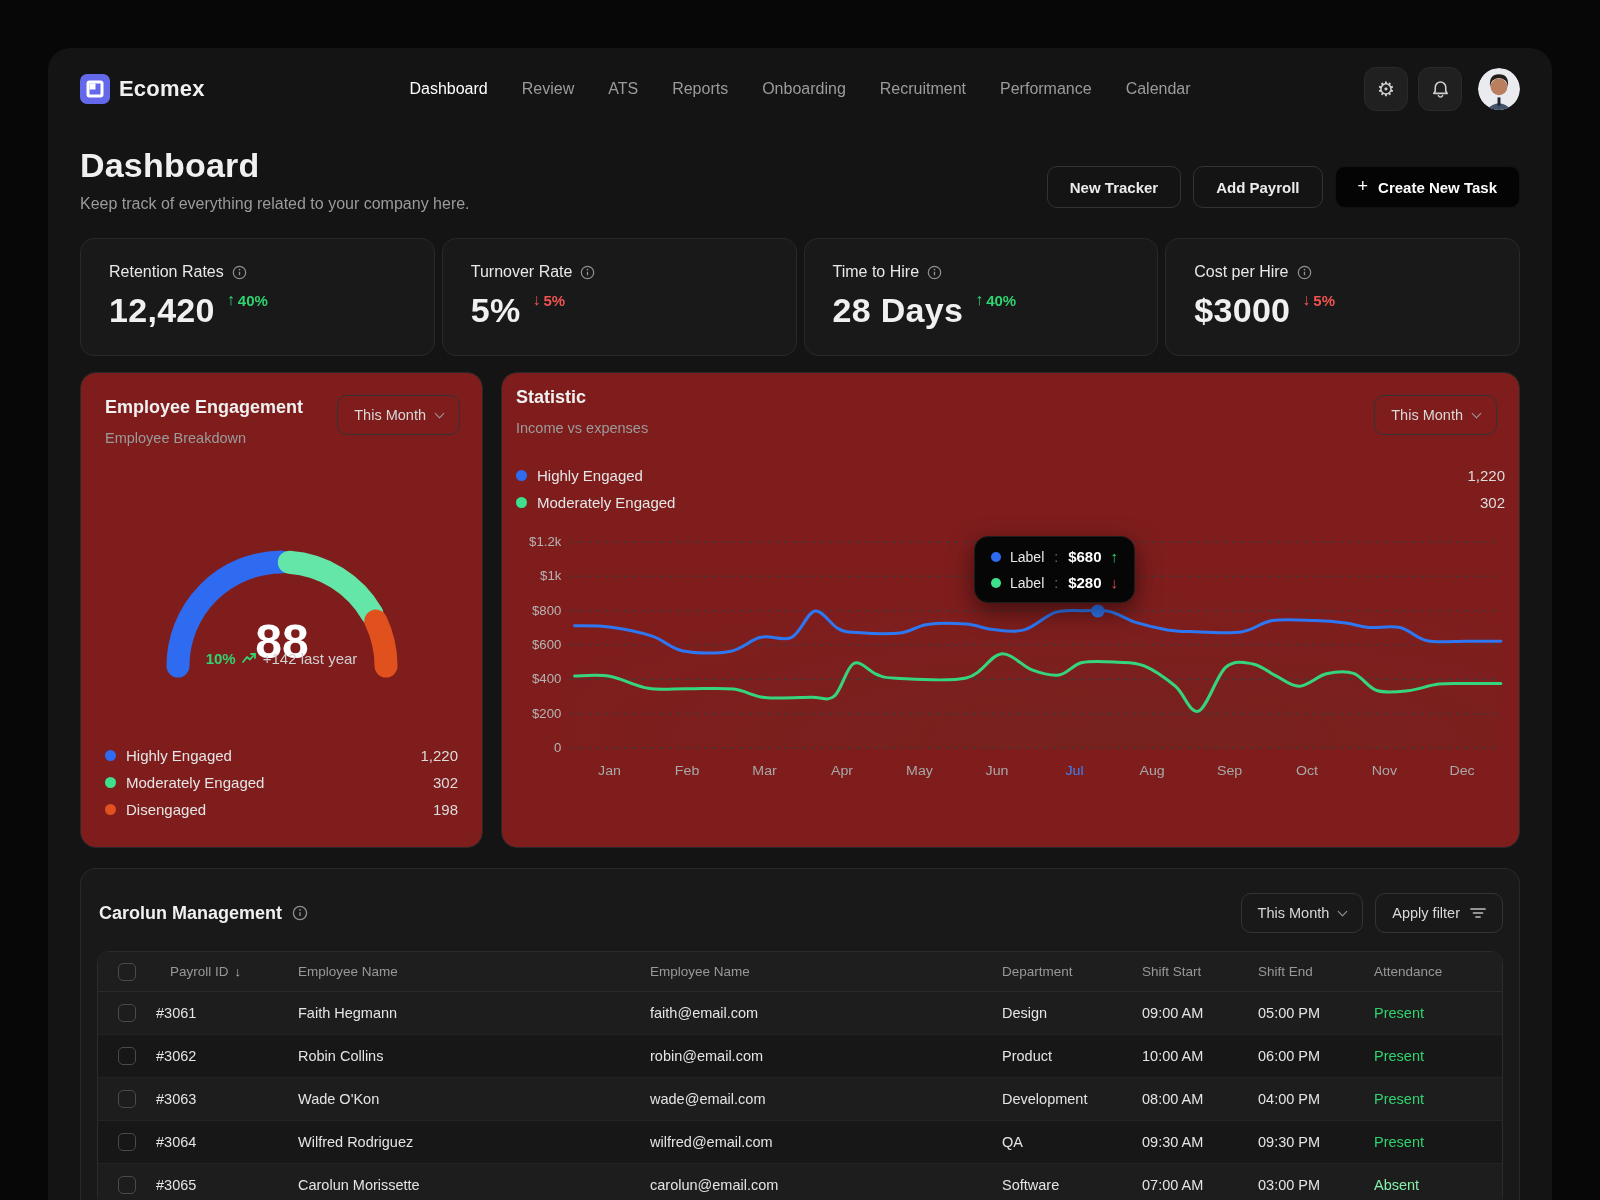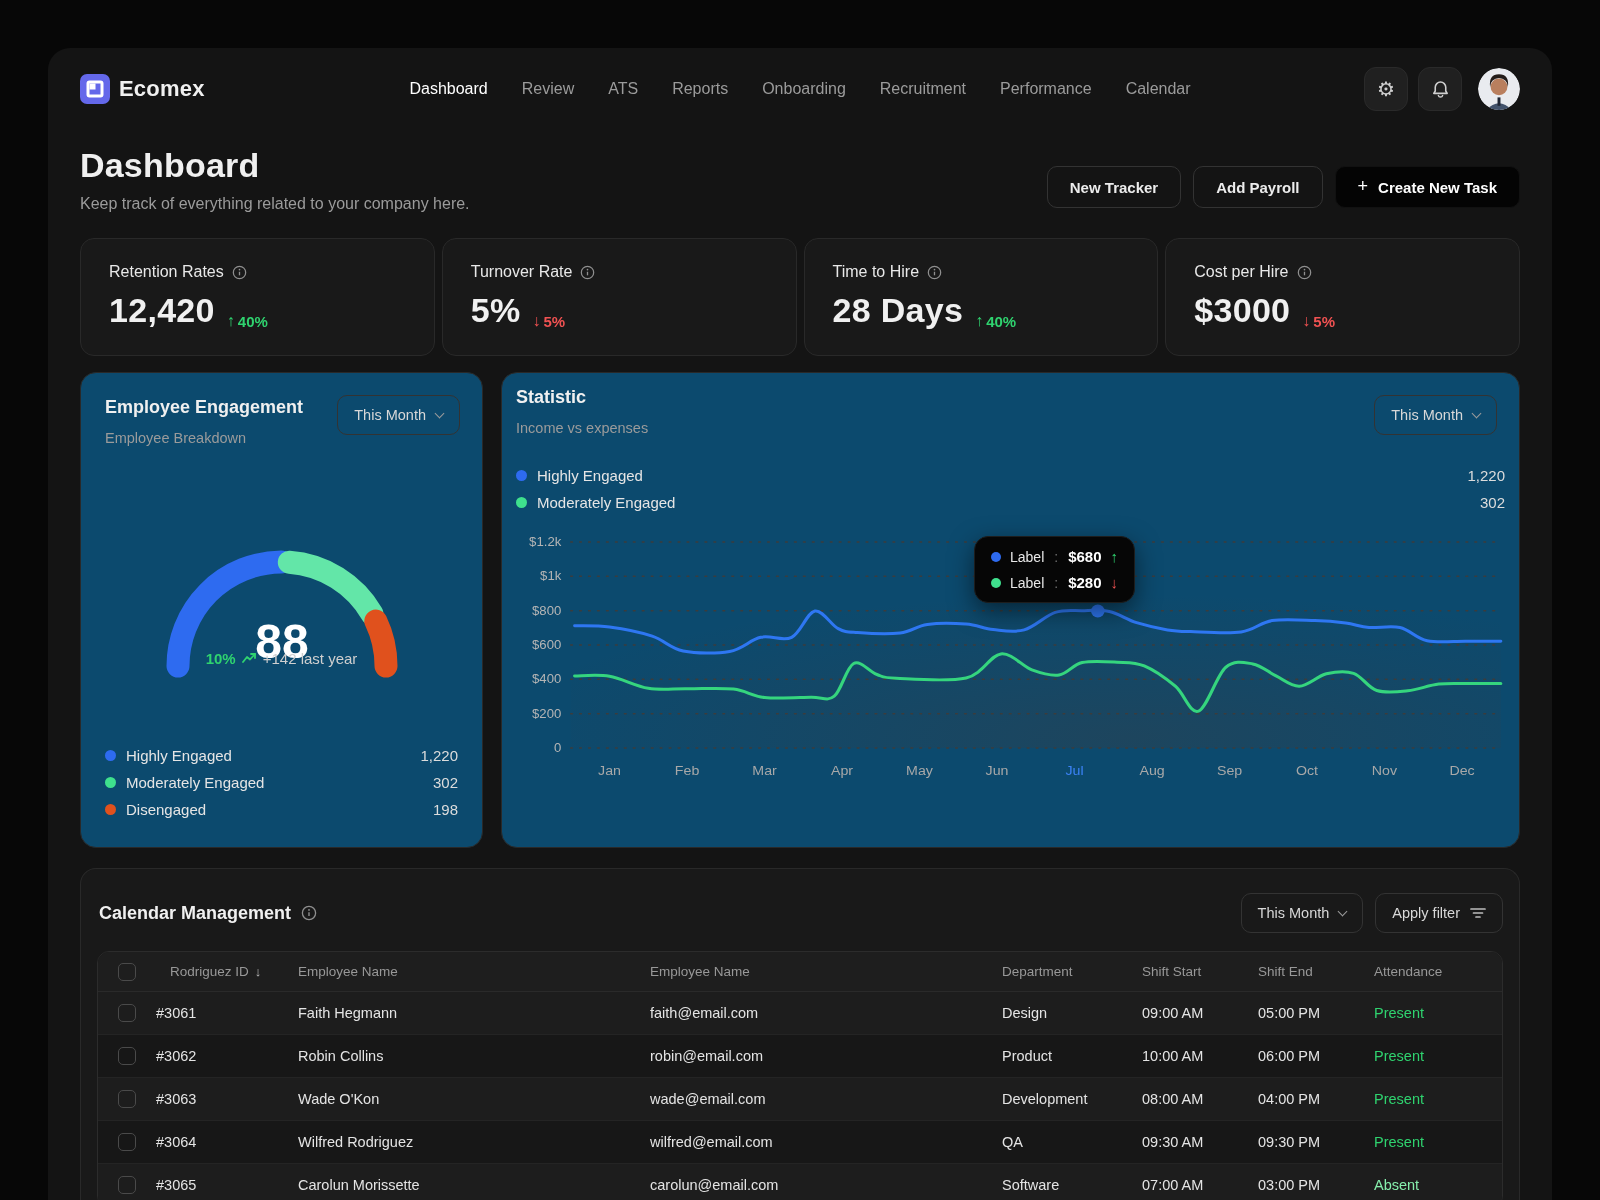--- a/index.html
+++ b/index.html
@@ -27,29 +27,29 @@
   .head-actions{position:absolute;right:0;top:20px;display:flex;gap:12px}
   .btn{height:42px;border-radius:10px;display:flex;align-items:center;gap:10px;padding:0 22px;
     font-size:15px;font-weight:600;color:#ececec;background:transparent;border:1px solid #333;cursor:pointer}
   .btn.primary{background:#040404;border-color:#111;color:#fff}
   .plus{font-size:18px;font-weight:400;margin-top:-2px}
 
   
   .stats{position:absolute;top:190px;left:32px;right:32px;display:grid;grid-template-columns:repeat(4,1fr);gap:7px}
   .stat-card{height:118px;background:#191919;border:1px solid #292929;border-radius:14px;padding:24px 28px}
   .stat-label-row{display:flex;align-items:center;gap:8px;font-size:16px;color:#e8e8e8;margin-bottom:10px}
-  .stat-value-row{display:flex;align-items:flex-end;gap:12px}
+  .stat-value-row{display:flex;align-items:flex-start;gap:12px}
   .stat-value{font-size:34px;font-weight:700;letter-spacing:.3px}
   .delta{font-size:15px;font-weight:600;display:flex;align-items:center;gap:3px}
   .delta .arr{font-size:16px}
   .delta.up{color:#2fd36f}.delta.down{color:#f05252}
 
   
   .row2{position:absolute;top:324px;left:32px;right:32px;height:476px;display:flex;gap:18px}
-  .card{background:#0c4a6e;border:1px solid #292929;border-radius:16px;position:relative}
+  .card{background:#7f1d1d;border:1px solid #292929;border-radius:16px;position:relative}
   .eng-card{width:403px;padding:24px;display:flex;flex-direction:column}
   .stat2-card{flex:1;padding:14px}
   .card-title{font-size:18px;font-weight:700}
   .card-sub{font-size:14.5px;color:#9b9b9b;margin-top:12px}
   .select{position:absolute;right:22px;top:22px;height:40px;border:1px solid #333;border-radius:10px;
     display:flex;align-items:center;gap:10px;padding:0 16px;font-size:14.5px;color:#d8d8d8;cursor:pointer;background:transparent}
   .chev{width:7px;height:7px;border-right:1.8px solid #9b9b9b;border-bottom:1.8px solid #9b9b9b;
     transform:rotate(45deg);margin-top:-3px}
 
   
@@ -372,21 +372,21 @@
               <span class="tt-arr down">↓</span>
             </div>
           </div>
       </div>
     </div>
   </div>
 
   <div class="mgmt">
     <div class="mgmt-head">
       <div class="mgmt-title-row">
-        <span class="card-title">Calendar Management</span>
+        <span class="card-title">Carolun Management</span>
         <span class="info-icon">
           <svg width="16" height="16" viewBox="0 0 16 16">
               <circle cx="8" cy="8" r="6.6" fill="none" stroke="#8f8f8f" stroke-width="1.3"></circle>
               <line x1="8" y1="7.2" x2="8" y2="11" stroke="#8f8f8f" stroke-width="1.4"></line>
               <circle cx="8" cy="4.9" r="0.9" fill="#8f8f8f"></circle>
             </svg>
         </span>
       </div>
       <div class="mgmt-actions">
         <div class="select sel-inline">
@@ -404,21 +404,21 @@
           </span>
         </div>
       </div>
     </div>
     <div class="table">
       <div class="tr thead" id="table-head">
           <div class="th noPad">
             <span class="checkbox"></span>
           </div>
           <div class="th">
-            <span>Rodriguez ID</span>
+            <span>Payroll ID</span>
             <span class="sort-arrow">↓</span>
           </div>
           <div class="th">
             <span>Employee Name</span>
           </div>
           <div class="th">
             <span>Employee Name</span>
           </div>
           <div class="th">
             <span>Department</span>

